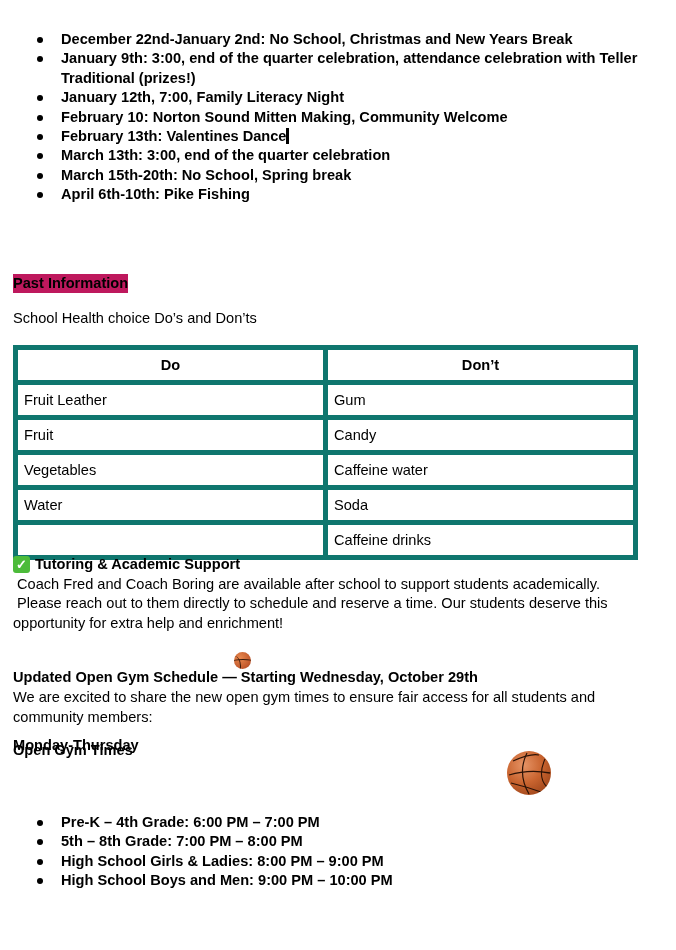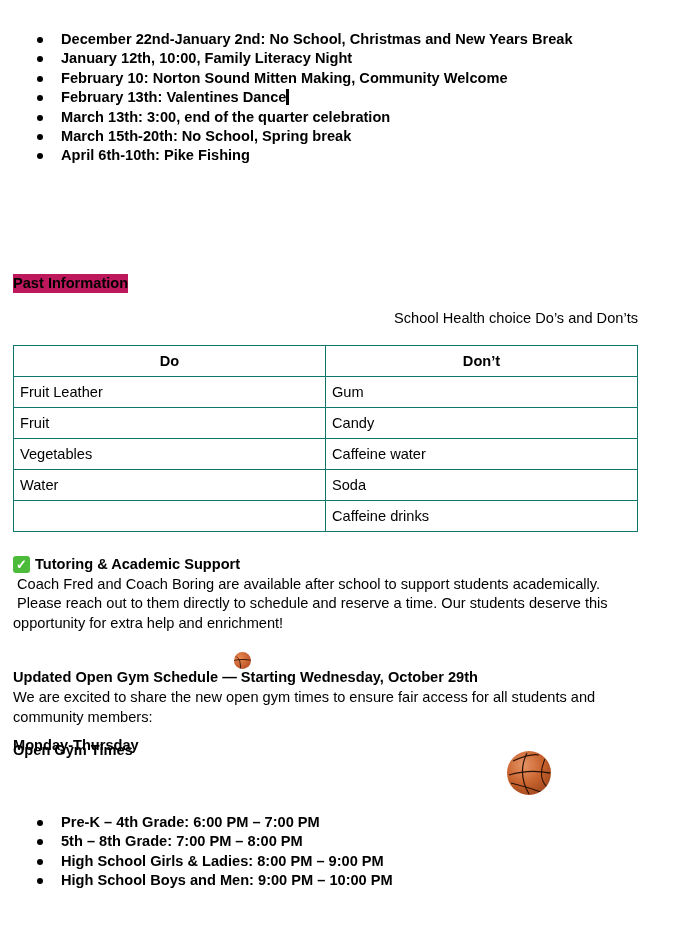--- a/index.html
+++ b/index.html
@@ -62,32 +62,32 @@
     font-weight: bold;
     background: #be185d;
     padding: 1px 0px;
     line-height: 17px;
   }
   .table-caption {
     position: absolute;
     top: 310px;
     left: 0;
     width: 625px;
-    text-align: right;
+    text-align: left;
   }
   table.health {
     position: absolute;
     top: 345px;
     left: 0;
     width: 625px;
     border-collapse: collapse;
     table-layout: fixed;
   }
   table.health th, table.health td {
-    border: 1px solid #0f766e;
+    border: 5px solid #0f766e;
     height: 30px;
     padding: 0 6px;
     text-align: left;
     font-weight: normal;
     vertical-align: middle;
   }
   table.health th {
     text-align: center;
     font-weight: bold;
   }
@@ -187,21 +187,22 @@
     top: 0;
   }
 </style>
 </head>
 <body>
 
 <div class="page">
 
   <ul class="bullets events">
     <li><span class="dot"></span><span>December 22nd-January 2nd: No School, Christmas and New Years Break</span></li>
-    <li><span class="dot"></span><span>January 12th, 10:00, Family Literacy Night</span></li>
+    <li><span class="dot"></span><span>January 9th: 3:00, end of the quarter celebration, attendance celebration with Teller Traditional (prizes!)</span></li>
+    <li><span class="dot"></span><span>January 12th, 7:00, Family Literacy Night</span></li>
     <li><span class="dot"></span><span>February 10: Norton Sound Mitten Making, Community Welcome</span></li>
     <li><span class="dot"></span><span>February 13th: Valentines Dance</span><span class="cursor"></span></li>
     <li><span class="dot"></span><span>March 13th: 3:00, end of the quarter celebration</span></li>
     <li><span class="dot"></span><span>March 15th-20th: No School, Spring break</span></li>
     <li><span class="dot"></span><span>April 6th-10th: Pike Fishing</span></li>
   </ul>
 
   <div class="past-info">Past Information</div>
 
   <div class="table-caption">School Health choice Do’s and Don’ts</div>

